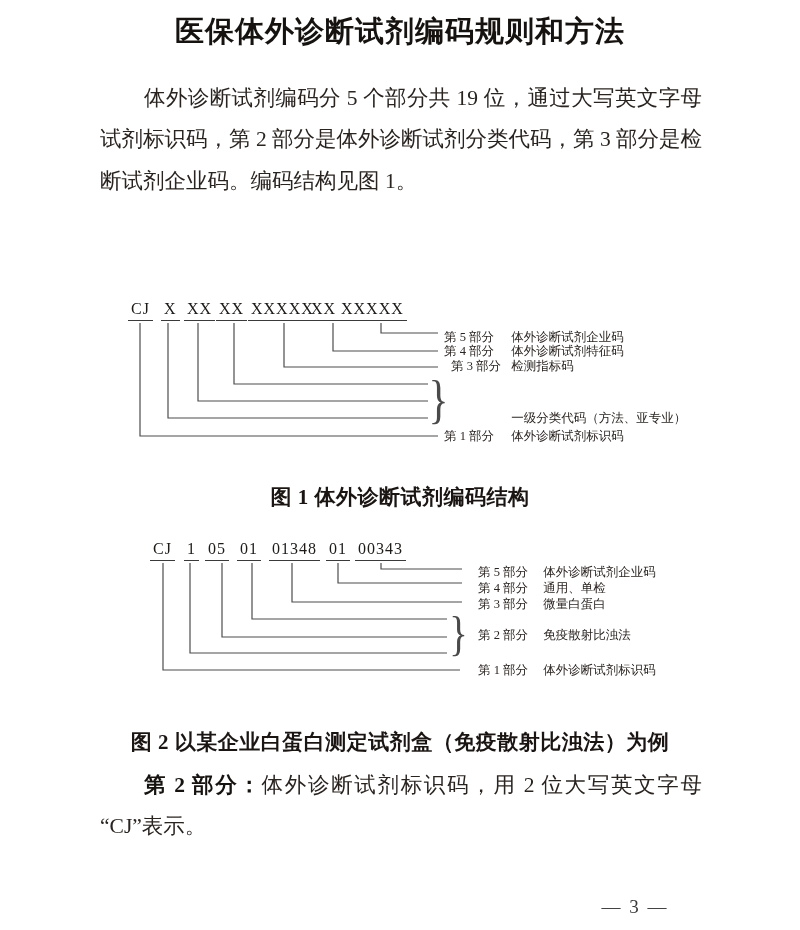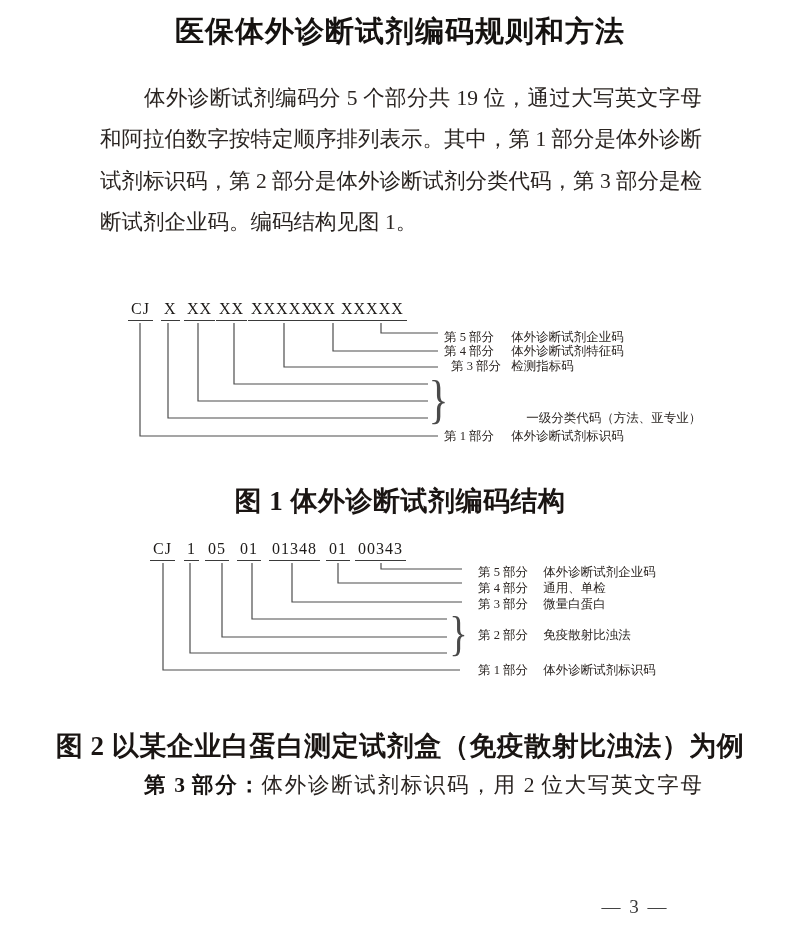--- a/index.html
+++ b/index.html
@@ -30,42 +30,41 @@
   .fig-label-row{position:absolute;font-size:12.5px;line-height:14px;color:#2a2421;white-space:nowrap;}
   .col-part{display:inline-block;}
   .col-desc{display:inline-block;font-family:Liberation Mono, monospace;}
   .brace{
     position:absolute;color:#4a4a4a;font-weight:400;
     font-family:"Liberation Serif","DejaVu Serif",serif;line-height:1;
     transform:scaleX(0.8);
   }
   .fig-caption{
     position:absolute;left:0;width:800px;text-align:center;
-    font-size:27px;font-weight:700;color:#1a1513;letter-spacing:0.5px;
+    font-size:21px;font-weight:700;color:#1a1513;letter-spacing:0.5px;
   }
   #caption1{top:483px;}
   #caption2{top:728px;}
   .bodytext{
     position:absolute;left:100px;top:765px;width:602px;
     font-size:21.5px;line-height:41.4px;color:#2a2421;
   }
   .lead{font-weight:700;color:#161210;}
   .page-number{
     position:absolute;left:575px;top:896px;width:120px;text-align:center;
     font-size:19px;color:#3a3a3a;letter-spacing:2px;
   }
 </style>
 </head>
 <body>
 
 <div class="doc-title">医保体外诊断试剂编码规则和方法</div>
 
 <div class="intro">
   <div class="jline indent">体外诊断试剂编码分 5 个部分共 19 位，通过大写英文字母</div>
-  <div class="jline">和阿拉伯数字按特定顺序排列表示。其中，第 1 部分是体外诊断</div>
   <div class="jline">试剂标识码，第 2 部分是体外诊断试剂分类代码，第 3 部分是检</div>
   <div>断试剂企业码。编码结构见图 1。</div>
 </div>
 
 <div class="figure" id="figure1">
   <span class="fig-token" style="left:128px;">CJ</span>
   <span class="fig-token" style="left:161px;">X</span>
   <span class="fig-token" style="left:184px;">XX</span>
   <span class="fig-token" style="left:216px;">XX</span>
   <span class="fig-token" style="left:248px;">XXXXX</span>
@@ -89,21 +88,21 @@
     <span class="col-desc">体外诊断试剂企业码</span>
   </div>
   <div class="fig-label-row" style="left:444px;top:44px;">
     <span class="col-part" style="width:64px;">第 4 部分</span>
     <span class="col-desc">体外诊断试剂特征码</span>
   </div>
   <div class="fig-label-row" style="left:444px;top:59px;text-align:center;">
     <span class="col-part" style="width:64px;">第 3 部分</span>
     <span class="col-desc">检测指标码</span>
   </div>
-  <div class="fig-label-row" style="left:459px;top:111px;">
+  <div class="fig-label-row" style="left:444px;top:111px;">
     <span class="col-part" style="width:64px;"></span>
     <span class="col-desc">一级分类代码（方法、亚专业）</span>
   </div>
   <div class="fig-label-row" style="left:444px;top:129px;">
     <span class="col-part" style="width:64px;">第 1 部分</span>
     <span class="col-desc">体外诊断试剂标识码</span>
   </div>
 </div>
 
 <div class="fig-caption" id="caption1">图 1 体外诊断试剂编码结构</div>
@@ -148,17 +147,18 @@
   <div class="fig-label-row" style="left:478px;top:123px;">
     <span class="col-part" style="width:62px;">第 1 部分</span>
     <span class="col-desc">体外诊断试剂标识码</span>
   </div>
 </div>
 
 <div class="fig-caption" id="caption2">图 2 以某企业白蛋白测定试剂盒（免疫散射比浊法）为例</div>
 
 <div class="bodytext">
   <div class="jline indent">
-    <span class="lead">第 3 部分：</span><span>体外诊断试剂标识码，用 2 位大写英文字母</span>
+    <span class="lead">第 2 部分：</span><span>体外诊断试剂标识码，用 2 位大写英文字母</span>
   </div>
+  <div>“CJ”表示。</div>
 </div>
 
 <div class="page-number">— 3 —</div>
 
 </body></html>

